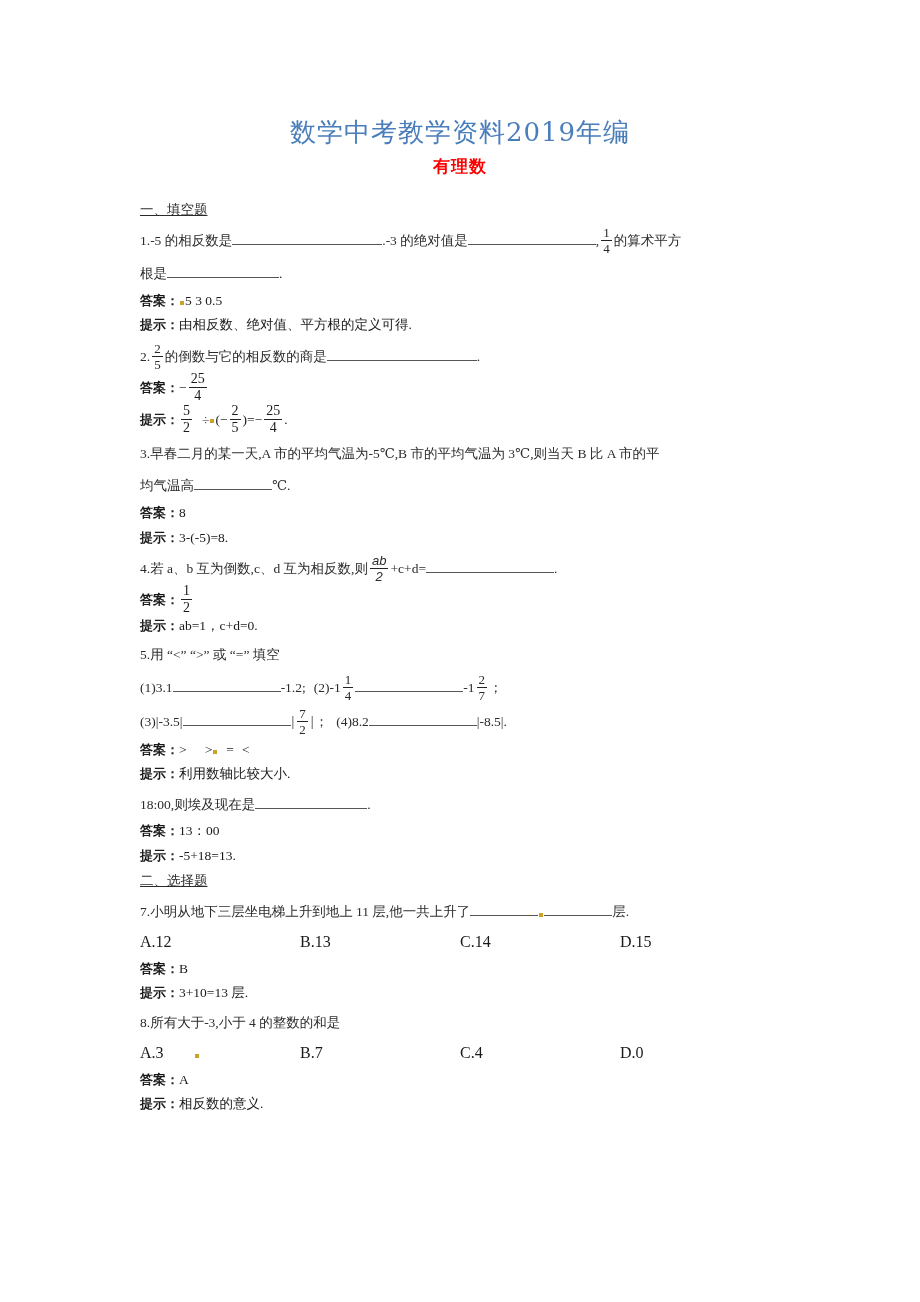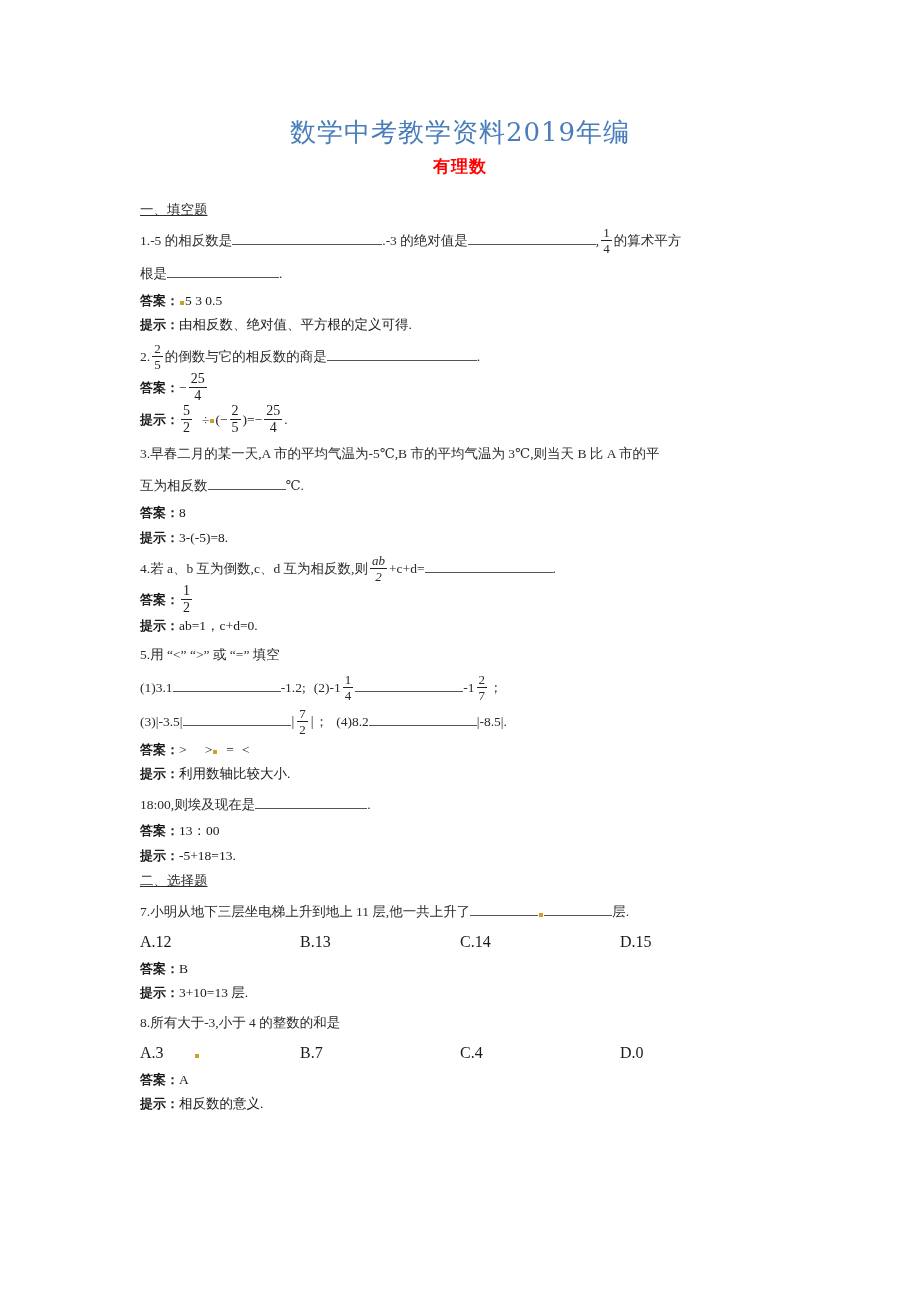--- a/index.html
+++ b/index.html
@@ -108,21 +108,21 @@
   }
   .frac .num {
     display: block;
     padding: 0 2px 1px 2px;
     border-bottom: 1.1px solid #222;
   }
   .frac .den {
     display: block;
     padding: 1px 2px 0 2px;
   }
-  .frac.ital { font-style: italic; font-family: Liberation Serif, serif; }
+  .frac.ital { font-style: italic; font-family: Liberation Sans, sans-serif; }
 
   
   .frac.ansfrac { vertical-align: -0.60em; font-size: 14px; }
   .abs { font-size: 14px; padding: 0 1px; }
   .sp-s { display: inline-block; width: 8px; }
   .sp-m { display: inline-block; width: 18px; }
   .sp-l { display: inline-block; width: 30px; }
 
   
   .mc-row {
@@ -176,21 +176,21 @@
     </div>
     <div class="ans tight">
       <span class="lbl">答案：</span><span class="ansbody">−</span><span class="frac ansfrac"><span class="num">25</span><span class="den">4</span></span>
     </div>
     <div class="hint tight">
       <span class="lbl">提示：</span><span class="frac ansfrac"><span class="num">5</span><span class="den">2</span></span><span class="sp-s"></span><span>÷</span><span class="speck"></span><span>(−</span><span class="frac ansfrac"><span class="num">2</span><span class="den">5</span></span><span>)</span><span>=−</span><span class="frac ansfrac"><span class="num">25</span><span class="den">4</span></span><span>.</span>
     </div>
 
     <div class="qline">3.早春二月的某一天,A 市的平均气温为-5℃,B 市的平均气温为 3℃,则当天 B 比 A 市的平</div>
     <div class="qline">
-      <span>互为相反数</span><span class="blank b-sm"></span><span>℃.</span>
+      <span>均气温高</span><span class="blank b-sm"></span><span>℃.</span>
     </div>
     <div class="ans">
       <span class="lbl">答案：</span><span class="ansbody">8</span>
     </div>
     <div class="hint">
       <span class="lbl">提示：</span><span class="hintbody">3-(-5)=8.</span>
     </div>
 
     <div class="qline">
       <span>4.若 a、b 互为倒数,c、d 互为相反数,则</span><span class="frac ital"><span class="num">ab</span><span class="den">2</span></span><span>+c+d=</span><span class="blank b-lg"></span><span>.</span>

